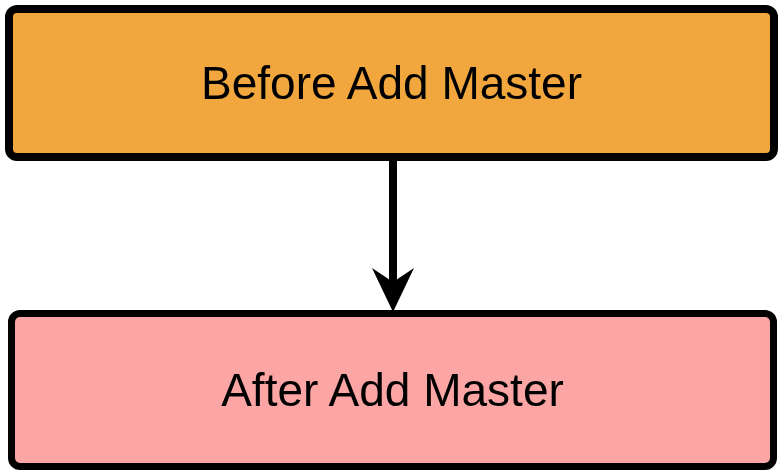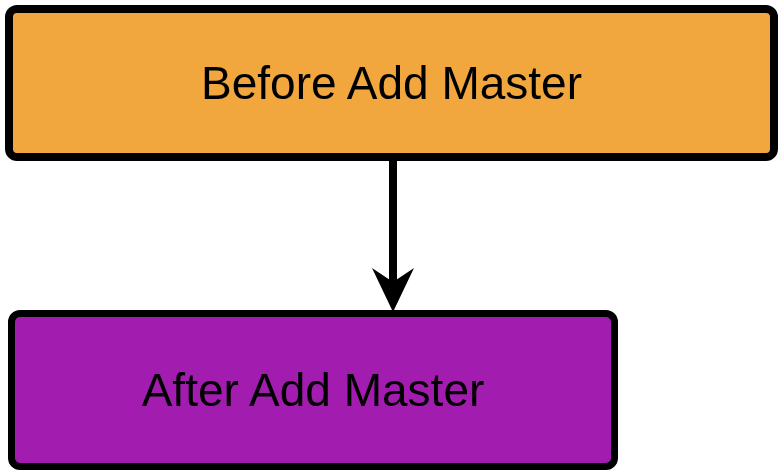--- a/index.html
+++ b/index.html
@@ -31,24 +31,24 @@
   .node-before {
     left: 5px;
     top: 5px;
     width: 773px;
     height: 156px;
     background: #F1A73E;
   }
   .node-after {
     left: 8px;
     top: 310px;
-    width: 610px;
+    width: 769px;
     height: 160px;
     border-width: 7px;
-    background: #a21caf;
+    background: #fca5a5;
   }
   .edge-arrow {
     position: absolute;
     left: 369px;
     top: 161px;
     width: 48px;
     height: 151px;
   }
 </style>
 </head>

